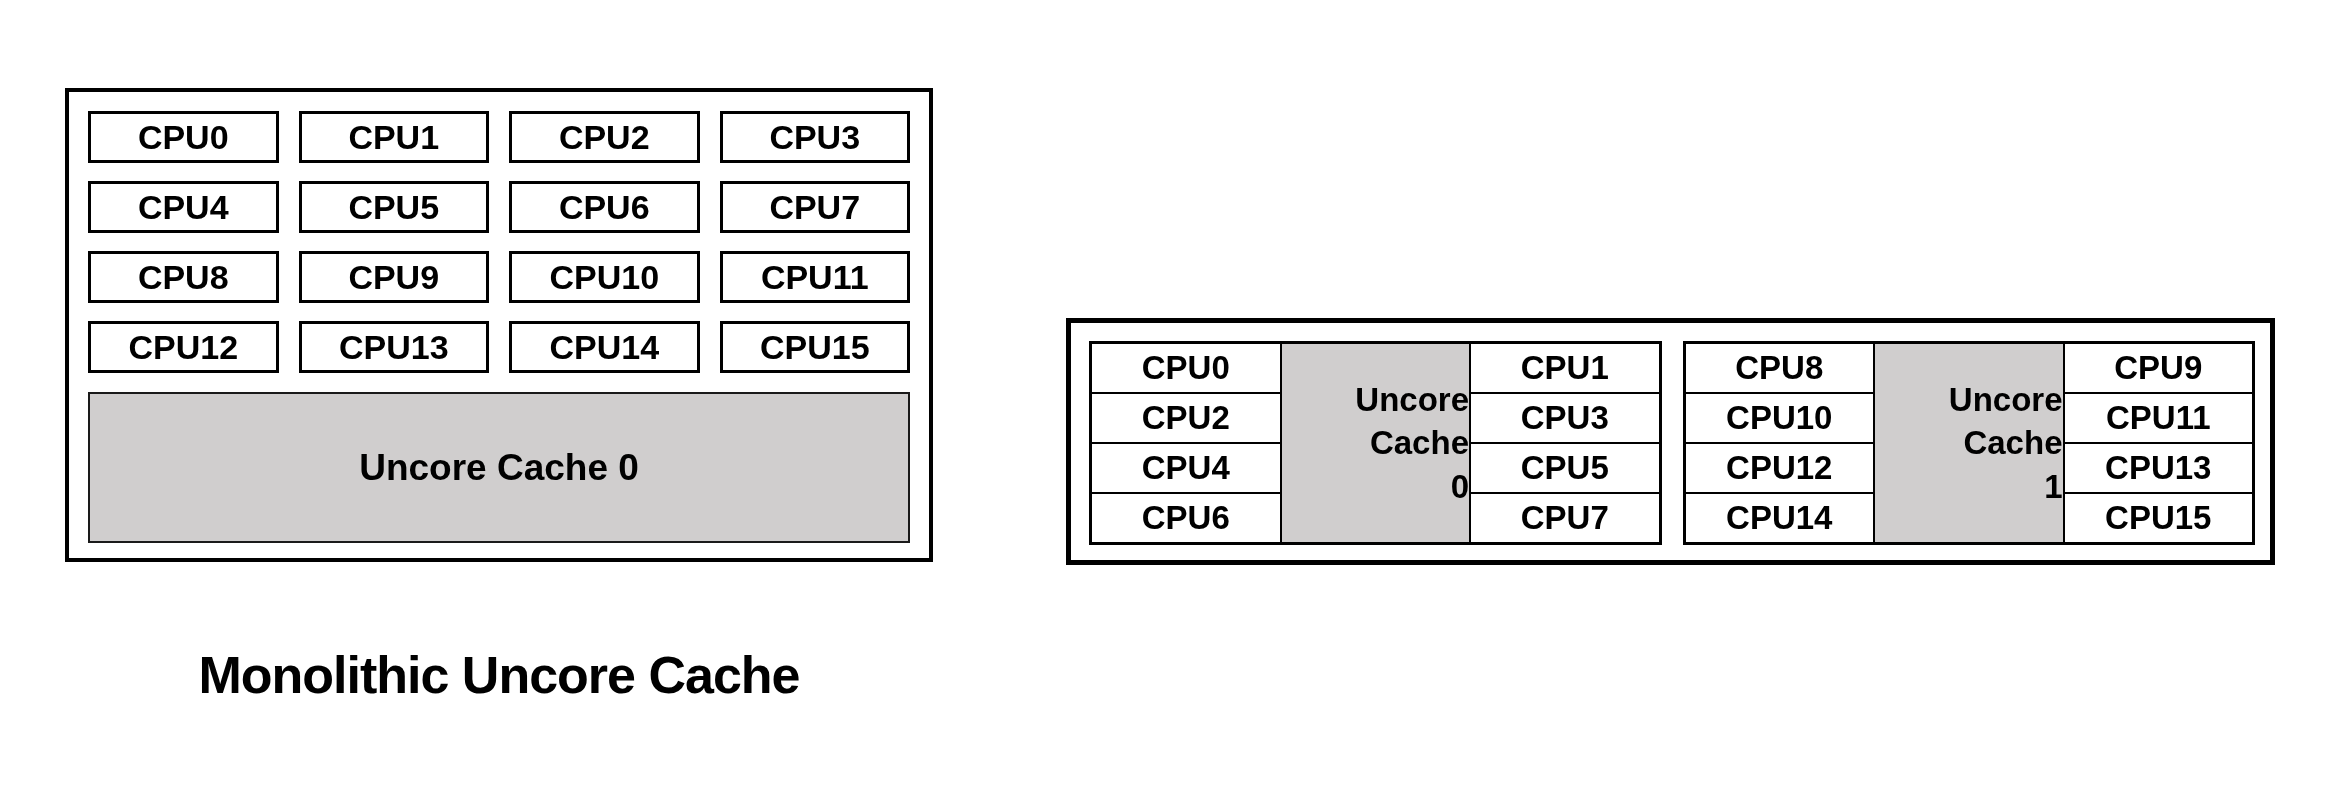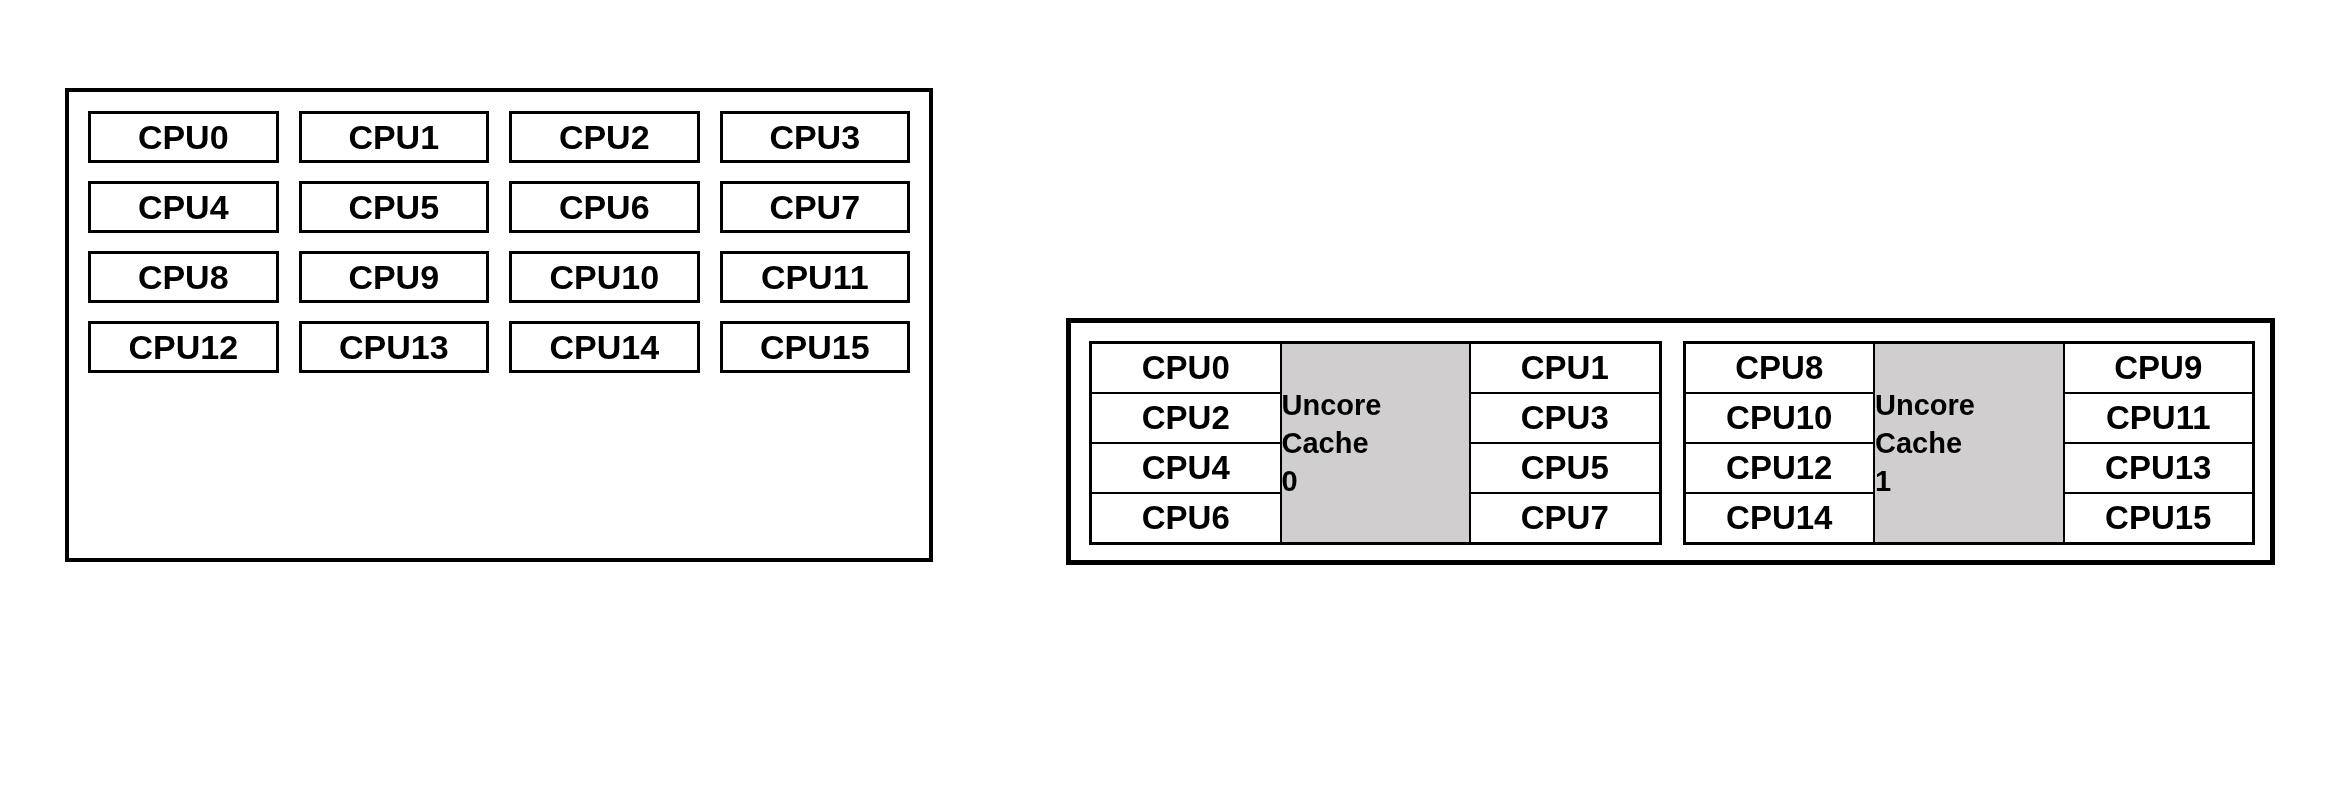--- a/index.html
+++ b/index.html
@@ -105,24 +105,24 @@
   }
   .cluster-col .cell:last-child { border-bottom: none; }
   .cluster-cache {
     flex: 1;
     background: var(--cache_fill, #d0cece);
     border-left: 2px solid var(--border, #000);
     border-right: 2px solid var(--border, #000);
     box-sizing: border-box;
     display: flex;
     flex-direction: column;
-    align-items: flex-start;
-    justify-content: center;
-    font-weight: bold;
-    font-size: 29px;
+    align-items: flex-end;
+    justify-content: center;
+    font-weight: bold;
+    font-size: 33px;
     line-height: 1.32;
     text-align: center;
   }
 
   
   .caption {
     position: absolute;
     top: 645px;
     text-align: center;
     font-weight: bold;
@@ -150,21 +150,23 @@
       <div class="cpu-cell">CPU7</div>
       <div class="cpu-cell">CPU8</div>
       <div class="cpu-cell">CPU9</div>
       <div class="cpu-cell">CPU10</div>
       <div class="cpu-cell">CPU11</div>
       <div class="cpu-cell">CPU12</div>
       <div class="cpu-cell">CPU13</div>
       <div class="cpu-cell">CPU14</div>
       <div class="cpu-cell">CPU15</div>
     </div>
+    <div class="mono-cache">Uncore Cache 0</div>
   </div>
+  <div class="caption mono">Monolithic Uncore Cache</div>
 
   <div class="split-box">
 
     <div class="cluster">
       <div class="cluster-col">
         <div class="cell">CPU0</div>
         <div class="cell">CPU2</div>
         <div class="cell">CPU4</div>
         <div class="cell">CPU6</div>
       </div>

